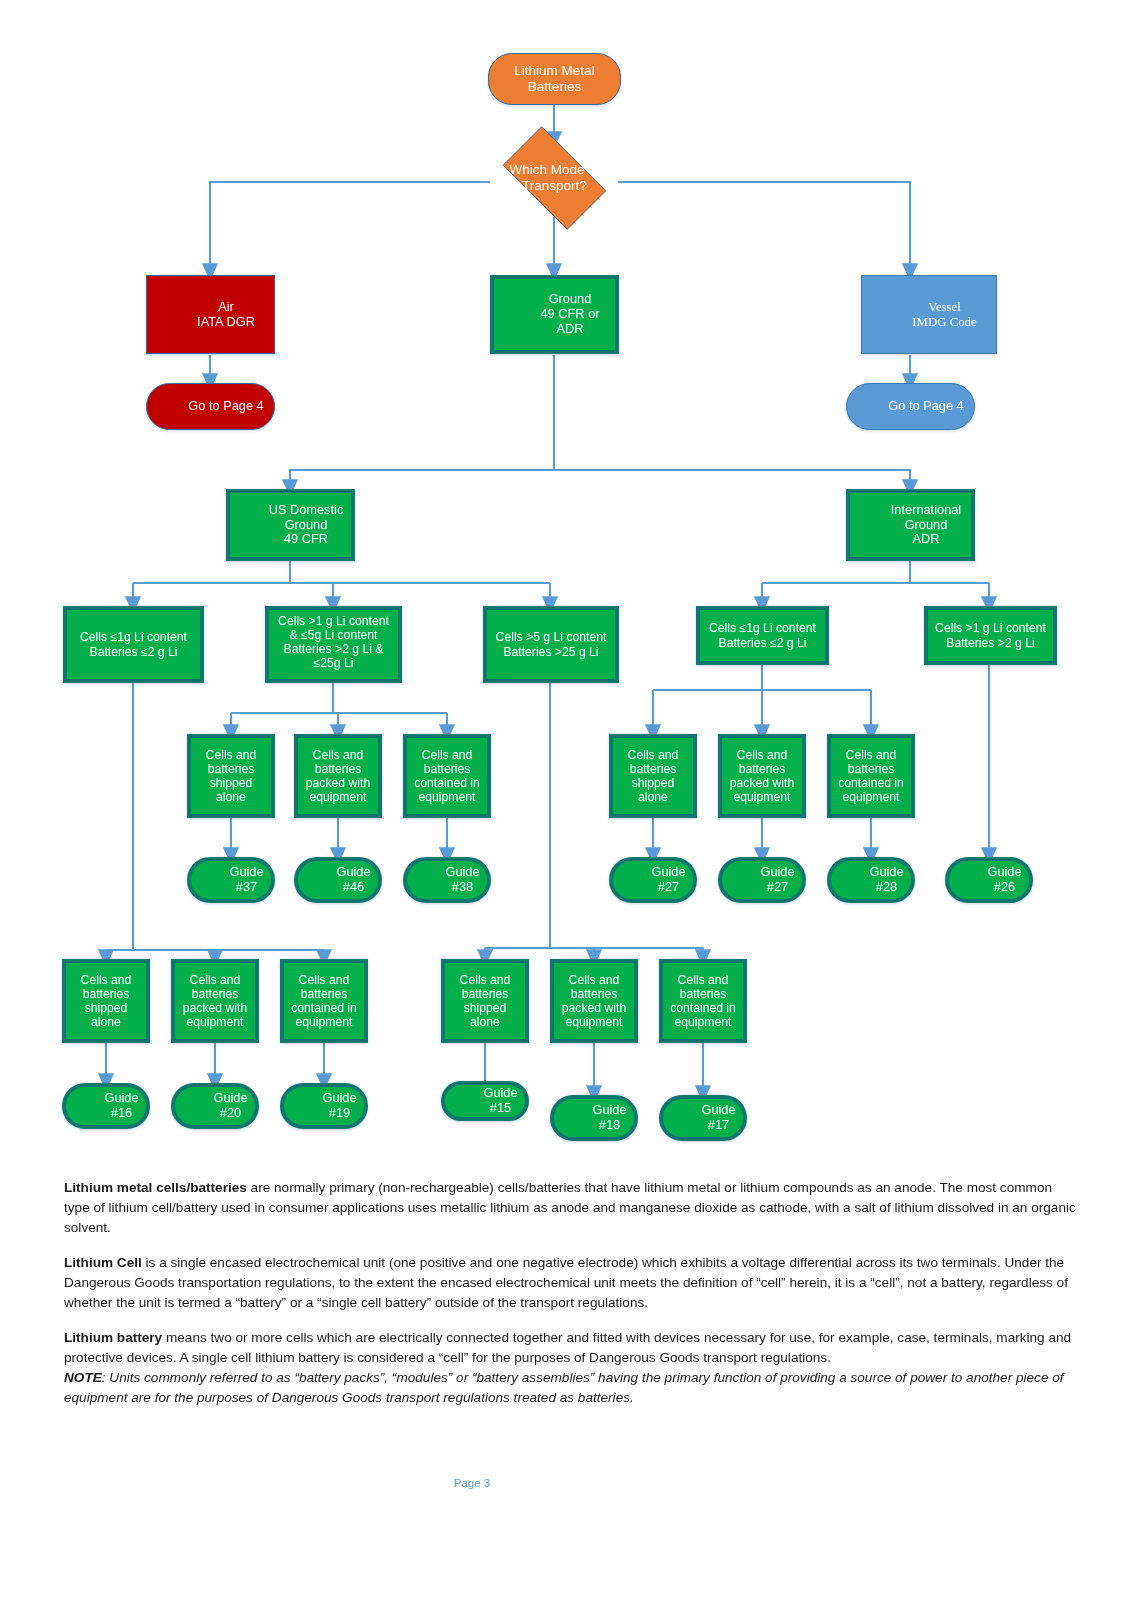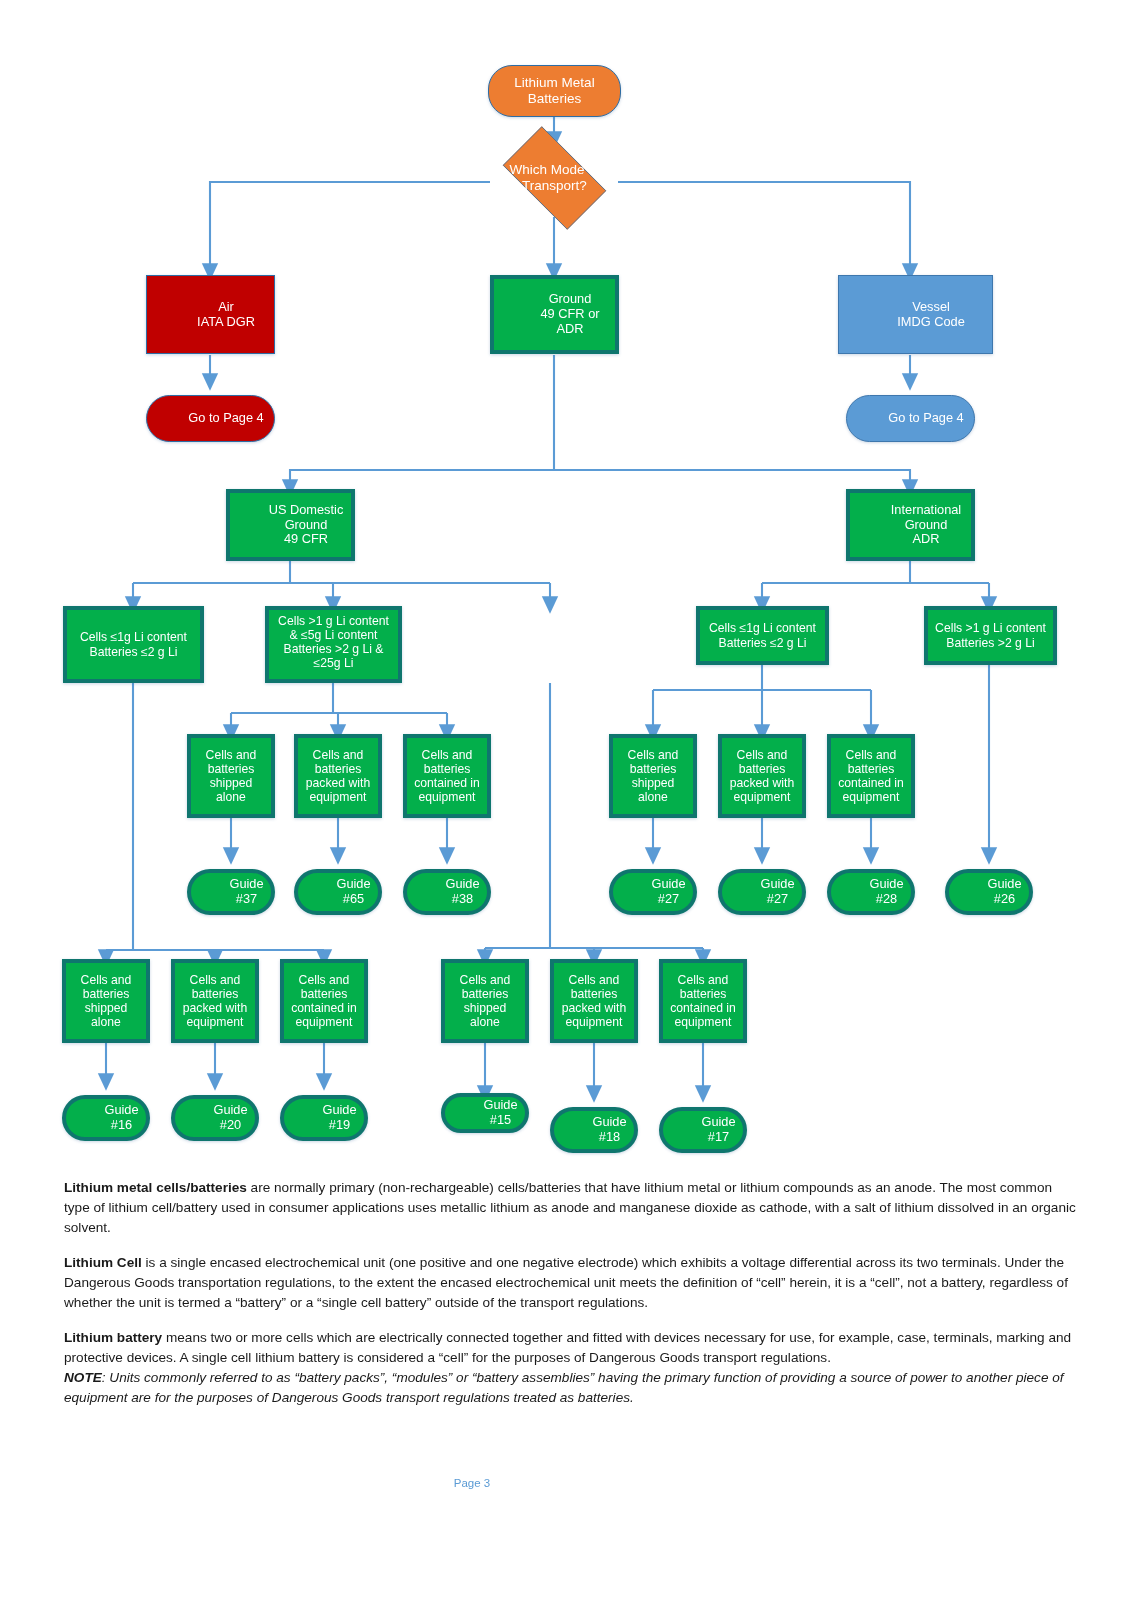--- a/index.html
+++ b/index.html
@@ -26,21 +26,21 @@
     box-shadow:0 1px 3px rgba(70,110,160,.28);
     padding:2px 4px;
   }
   .node span { display:block; width:100%; }
 
   .orange { background:#ED7D31; border:1px solid #2E6DA4; }
   .red    { background:#C00000; border:1px solid #2E6DA4; }
   .green  { background:#00B050; background:#03AF4B; border:4px solid #0f766e; }
   .blue   { background:#5B9BD5; border:1px solid #3E77AD; }
 
-  .pill   { border-radius:24px;margin-top:12px; }
+  .pill   { border-radius:24px; }
   .rect   { border-radius:0; }
 
   .diamond {
     position:absolute;
     display:flex; align-items:center; justify-content:center;
     color:#fff; text-align:center;
   }
   .diamond .dshape {
     position:absolute; left:0; top:0; width:100%; height:100%;
     background:#ED7D31;
@@ -178,21 +178,21 @@
     </span>
   </div>
 
   <div class="node rect green f13" style="left:490px; top:275px; width:129px; height:79px;">
     <span>
       <span>Ground</span>
       <span>49 CFR or ADR</span>
     </span>
   </div>
 
-  <div class="node rect blue f13" style="left:838px; top:275px; width:155px; height:79px;">
+  <div class="node rect blue f13" style="left:861px; top:275px; width:136px; height:79px;font-family:Liberation Serif, serif;">
     <span>
       <span>Vessel</span>
       <span>IMDG Code</span>
     </span>
   </div>
 
   <div class="node pill red f13" style="left:146px; top:383px; width:129px; height:47px;">
     <span>Go to Page 4</span>
   </div>
 
@@ -225,20 +225,26 @@
 
   <div class="node rect green f12" style="left:265px; top:606px; width:137px; height:77px; align-items:flex-start; padding-top:4px;">
     <span>
       <span>Cells &gt;1 g Li content</span>
       <span>&amp; ≤5g Li content</span>
       <span>Batteries &gt;2 g Li &amp;</span>
       <span>≤25g Li</span>
     </span>
   </div>
 
+  <div class="node rect green f12" style="left:483px; top:606px; width:136px; height:77px;">
+    <span>
+      <span>Cells &gt;5 g Li content</span>
+      <span>Batteries &gt;25 g Li</span>
+    </span>
+  </div>
 
   <div class="node rect green f12" style="left:696px; top:606px; width:133px; height:59px;">
     <span>
       <span>Cells ≤1g Li content</span>
       <span>Batteries ≤2 g Li</span>
     </span>
   </div>
 
   <div class="node rect green f12" style="left:924px; top:606px; width:133px; height:59px;">
     <span>
@@ -269,21 +275,21 @@
       <span>batteries</span>
       <span>contained in</span>
       <span>equipment</span>
     </span>
   </div>
 
   <div class="node pill green f13" style="left:187px; top:857px; width:88px; height:46px;">
     <span>Guide #37</span>
   </div>
   <div class="node pill green f13" style="left:294px; top:857px; width:88px; height:46px;">
-    <span>Guide #65</span>
+    <span>Guide #46</span>
   </div>
   <div class="node pill green f13" style="left:403px; top:857px; width:88px; height:46px;">
     <span>Guide #38</span>
   </div>
 
   <div class="node rect green f12" style="left:609px; top:734px; width:88px; height:84px;">
     <span>
       <span>Cells and</span>
       <span>batteries</span>
       <span>shipped</span>

